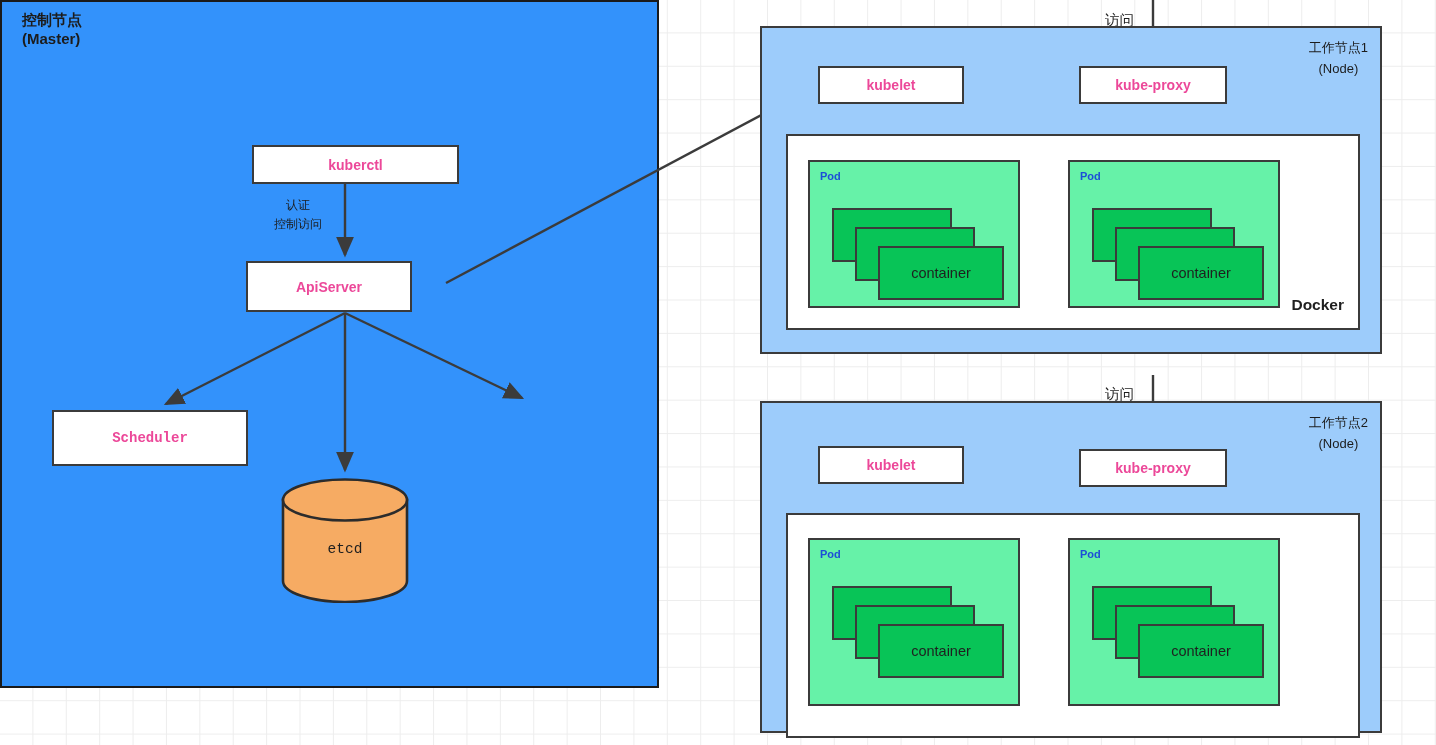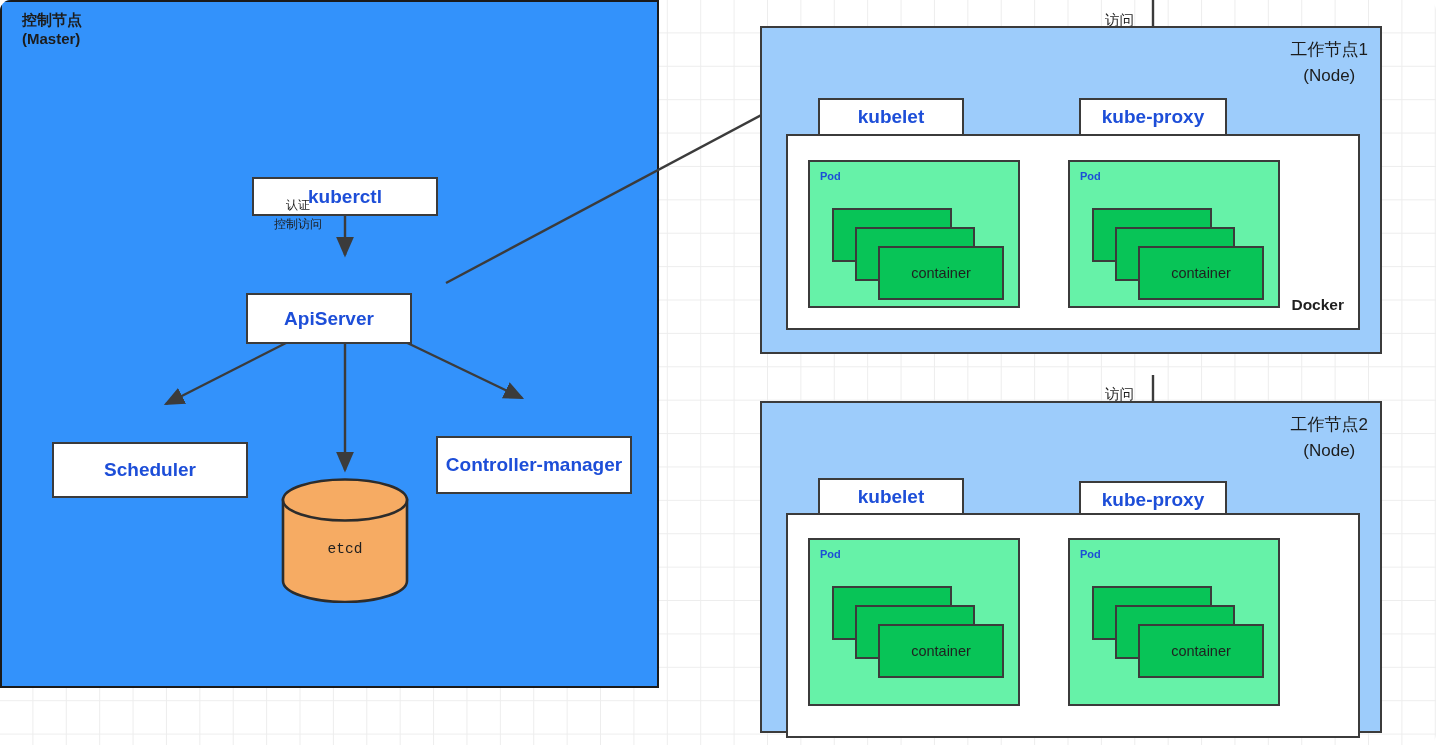--- a/index.html
+++ b/index.html
@@ -14,21 +14,20 @@
     position: relative;
     width: 1436px;
     height: 745px;
     overflow: hidden;
     background-color: #ffffff;
     background-image:
       linear-gradient(to right, #ededed 1px, transparent 1px),
       linear-gradient(to bottom, #ededed 1px, transparent 1px);
     background-size: 33.4px 33.4px;
     background-position: -1px -1px;
-    border-radius: 11px;
   }
   .svg-layer {
     position: absolute;
     left: 0; top: 0;
     width: 1436px; height: 745px;
     pointer-events: none;
   }
   .box {
     position: absolute;
     border: 2px solid #333333;
@@ -48,29 +47,28 @@
     position: absolute;
     left: 22px; top: 10px;
     color: #1c1c1c;
     font-size: 15px;
     font-weight: bold;
     line-height: 19px;
     white-space: pre-line;
   }
   .white-node {
     background: #ffffff;
-    color: #1d4ed8;
-    font-size: 19px;
+    color: #ec4899;
+    font-size: 14px;
     font-weight: bold;
     border: 2px solid #3b3b3b;
-    margin-top: 32px;
-  }
-  #kuberctl-box { left: 252px; top: 145px; width: 186px; height: 39px; }
+  }
+  #kuberctl-box { left: 252px; top: 145px; width: 207px; height: 39px; }
   #apiserver-box { left: 246px; top: 261px; width: 166px; height: 51px; }
-  #scheduler-box { left: 52px; top: 410px; width: 196px; height: 56px; }
+  #scheduler-box { left: 52px; top: 410px; width: 196px; height: 56px; font-family: Liberation Mono, monospace; }
   #controller-box { left: 436px; top: 404px; width: 196px; height: 58px; }
 
   #auth-label {
     position: absolute;
     left: 258px; top: 196px;
     width: 80px;
     text-align: center;
     color: #1c1c1c;
     font-size: 12px;
     line-height: 19px;
@@ -103,22 +101,22 @@
     border: 2px solid #3b3b3b;
   }
   #node1-box { left: 760px; top: 26px; width: 622px; height: 328px; }
   #node2-box { left: 760px; top: 401px; width: 622px; height: 332px; }
 
   .node-title {
     position: absolute;
     right: 12px; top: 9px;
     text-align: center;
     color: #1c1c1c;
-    font-size: 17px;
-    line-height: 26px;
+    font-size: 13px;
+    line-height: 21px;
     white-space: pre-line;
   }
   .docker-box {
     position: absolute;
     background: #ffffff;
     border: 2px solid #3b3b3b;
   }
   #node1-docker { left: 786px; top: 134px; width: 574px; height: 196px; }
   #node2-docker { left: 786px; top: 513px; width: 574px; height: 225px; }
 
@@ -217,23 +215,20 @@
 控制访问</div>
 
   <div class="box white-node" id="apiserver-box">
     <span>ApiServer</span>
   </div>
 
   <div class="box white-node" id="scheduler-box">
     <span>Scheduler</span>
   </div>
 
-  <div class="box white-node" id="controller-box">
-    <span>Controller-manager</span>
-  </div>
 
   <svg id="etcd-cyl" viewBox="0 0 128 125" xmlns="http://www.w3.org/2000/svg">
     <path d="M2,22 L2,103 A62,21 0 0,0 126,103 L126,22 Z" fill="#f6ab63" stroke="#2c2c2c" stroke-width="2.6"></path>
     <ellipse cx="64" cy="22" rx="62" ry="20.5" fill="#f6ab63" stroke="#2c2c2c" stroke-width="2.6"></ellipse>
   </svg>
   <div id="etcd-label">etcd</div>
 
   <div class="access-label" id="access1">访问</div>
 
   <div class="node-box" id="node1-box">

